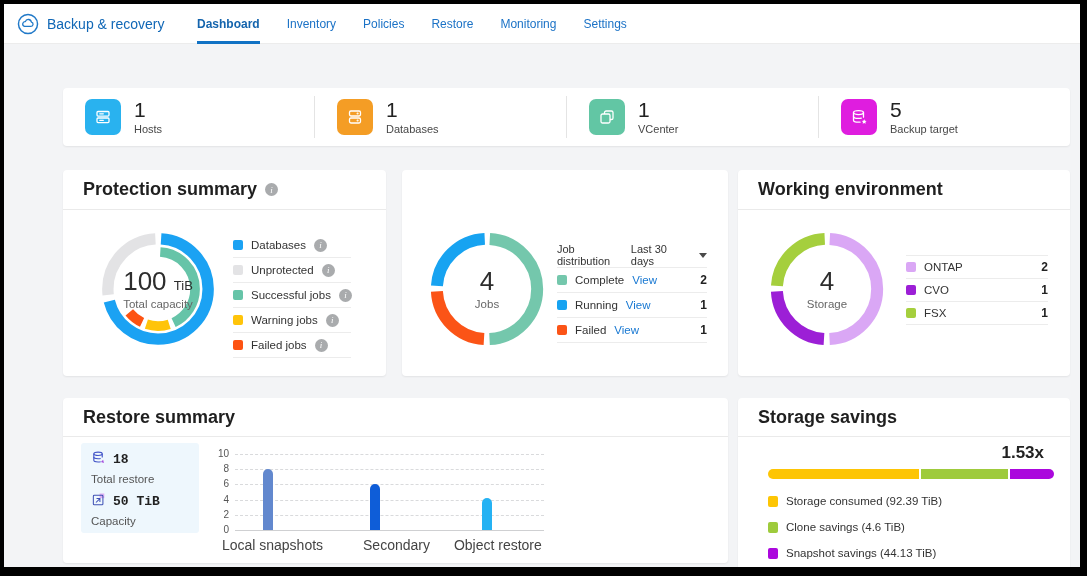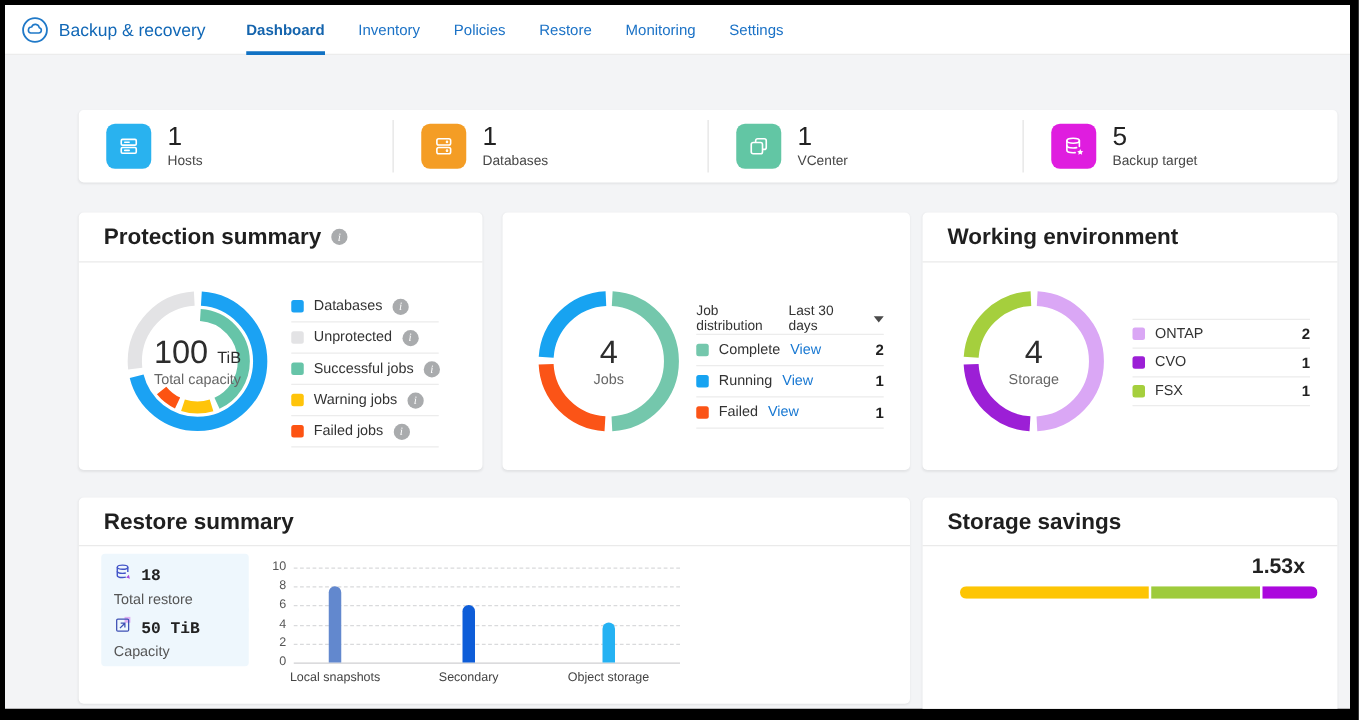--- a/index.html
+++ b/index.html
@@ -69,21 +69,21 @@
   
   .r-box { position:absolute; left:18px; width:118px; height:48px; background:#eef7fd; border-radius:3px; padding:7px 10px; }
   .r-box-top { display:flex; align-items:center; gap:7px; }
   .r-box-val { font-size:13px; font-weight:700; color:#222;font-family:Liberation Mono, monospace; }
   .r-box-label { font-size:11.5px; color:#555; margin-top:4px; }
   .plot { position:absolute; left:172px; top:56px; width:309px; height:76px; }
   .gridline { position:absolute; left:0; right:0; border-top:1px dashed #d9dadc; }
   .gridline.solid { border-top:1px solid #cfd0d2; }
   .ytick { position:absolute; left:-25px; width:19px; text-align:right; font-size:10px; color:#555; }
   .bar { position:absolute; bottom:0; width:10px; border-radius:5px 5px 0 0; }
-  .xtick { position:absolute; top:calc(100% + 7px); width:110px; text-align:center; font-size:10px; color:#444; }
+  .xtick { position:absolute; top:calc(100% + 7px); width:110px; text-align:right; font-size:14px; color:#444; }
 
   
   .ratio { position:absolute; top:45px; right:26px; font-size:17px; font-weight:600; color:#222; }
   .stackbar { position:absolute; left:30px; right:16px; top:71px; height:10px; border-radius:5px; overflow:hidden; display:flex; gap:2px; background:#fff; }
   .stackbar div { height:100%; }
   .s-legend { position:absolute; left:30px; top:90px; right:16px; list-style:none; }
   .s-legend li { height:26px; display:flex; align-items:center; }
   .s-legend .swatch { width:11px; height:11px; }
 </style>
 </head>
@@ -334,30 +334,44 @@
           <span class="ytick" style="top: 24.4px;">6</span>
           <div class="gridline" style="top: 15.2px;"></div>
           <span class="ytick" style="top: 9.2px;">8</span>
           <div class="gridline" style="top: 0px;"></div>
           <span class="ytick" style="top: -6px;">10</span>
           <div class="bar" style="left: 28.063px; height: 60.8px; background: rgb(98, 136, 206);"></div>
           <span class="xtick" style="left: -21.937px;">Local snapshots</span>
           <div class="bar" style="left: 134.977px; height: 45.6px; background: rgb(14, 93, 216);"></div>
           <span class="xtick" style="left: 84.977px;">Secondary</span>
           <div class="bar" style="left: 246.835px; height: 31.92px; background: rgb(37, 178, 243);"></div>
-          <span class="xtick" style="left: 196.835px;">Object storage</span>
+          <span class="xtick" style="left: 196.835px;">Object restore</span>
         </div>
   </section>
 
   <section class="card" id="card-savings">
     <div class="card-head" style="height:39px;">
       <span class="card-title">Storage savings</span>
     </div>
     <div class="ratio">1.53x</div>
     <div class="stackbar">
           <div style="width: 53.5%; background: rgb(253, 197, 4);"></div>
           <div style="width: 30.8%; background: rgb(158, 203, 60);"></div>
           <div style="width: 15.7%; background: rgb(171, 8, 221);"></div>
         </div>
+    <ul class="s-legend">
+      <li>
+            <span class="swatch" style="background-color: rgb(253, 197, 4);"></span>
+            <span class="legend-label">Storage consumed (92.39 TiB)</span>
+          </li>
+      <li>
+            <span class="swatch" style="background-color: rgb(158, 203, 60);"></span>
+            <span class="legend-label">Clone savings (4.6 TiB)</span>
+          </li>
+      <li>
+            <span class="swatch" style="background-color: rgb(171, 8, 221);"></span>
+            <span class="legend-label">Snapshot savings (44.13 TiB)</span>
+          </li>
+    </ul>
   </section>
 
 </div>
 </div>
 
 </body></html>

